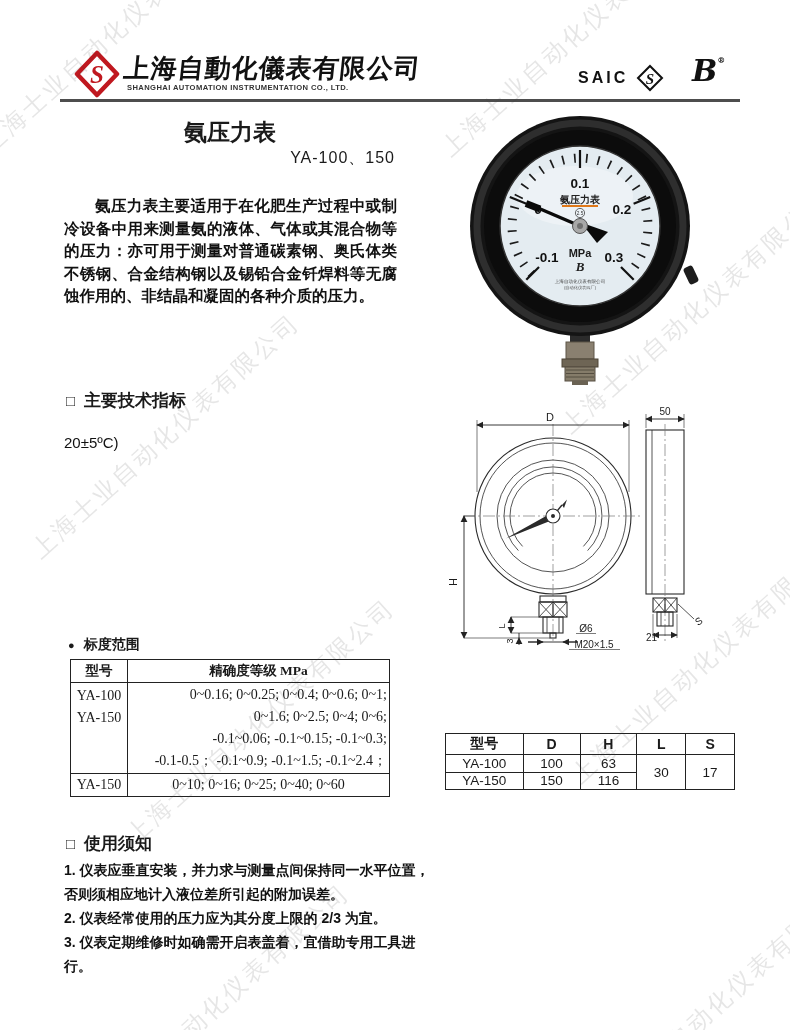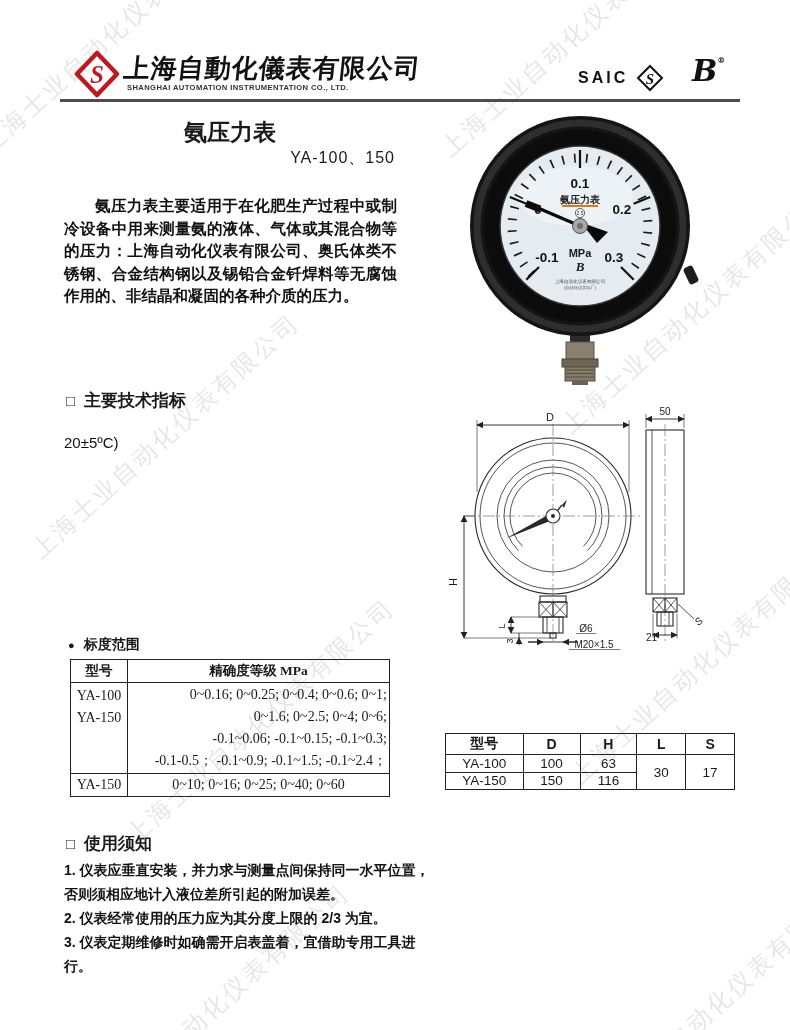--- a/index.html
+++ b/index.html
@@ -84,21 +84,21 @@
     </svg>
   </div>
   <div class="abs b-logo" style="left:692px; top:56px;">
     <span>B</span><span class="b-reg">®</span>
   </div>
   <div class="header-rule"></div>
 
   <div class="abs title" style="left:65px; top:117px; width:330px;">氨压力表</div>
   <div class="abs subtitle" style="left:65px; top:148px; width:330px;">YA-100、150</div>
 
-  <div class="abs para" style="left:64px; top:195px; width:333px;">氨压力表主要适用于在化肥生产过程中或制冷设备中用来测量氨的液体、气体或其混合物等的压力：上海自动化仪表有限公司、奥氏体类不锈钢、合金结构钢以及锡铅合金钎焊料等无腐蚀作用的、非结晶和凝固的各种介质的压力。</div>
+  <div class="abs para" style="left:64px; top:195px; width:333px;">氨压力表主要适用于在化肥生产过程中或制冷设备中用来测量氨的液体、气体或其混合物等的压力：亦可用于测量对普通碳素钢、奥氏体类不锈钢、合金结构钢以及锡铅合金钎焊料等无腐蚀作用的、非结晶和凝固的各种介质的压力。</div>
 
   <div class="abs sec-head" style="left:66px; top:389px;">
     <span class="marker">□</span>
     <span>主要技术指标</span>
   </div>
 
   <div class="abs" style="left:64px; top:430px; width:340px;">
     <div class="spec-line">
       <span>20±5ºC)</span>
     </div>

